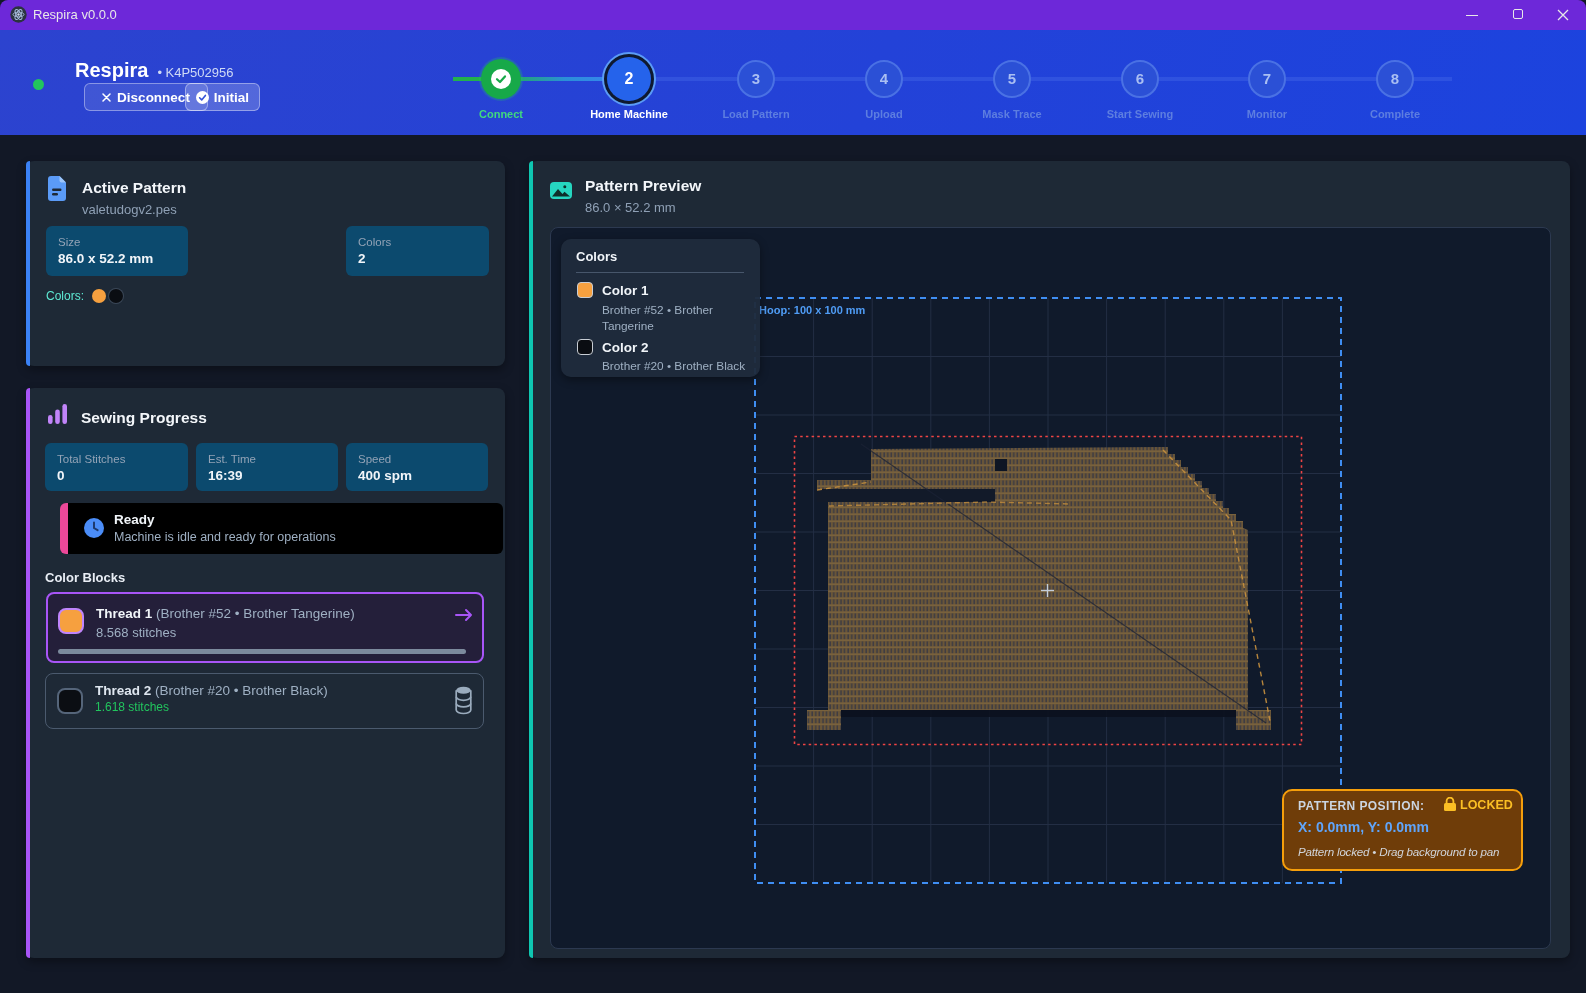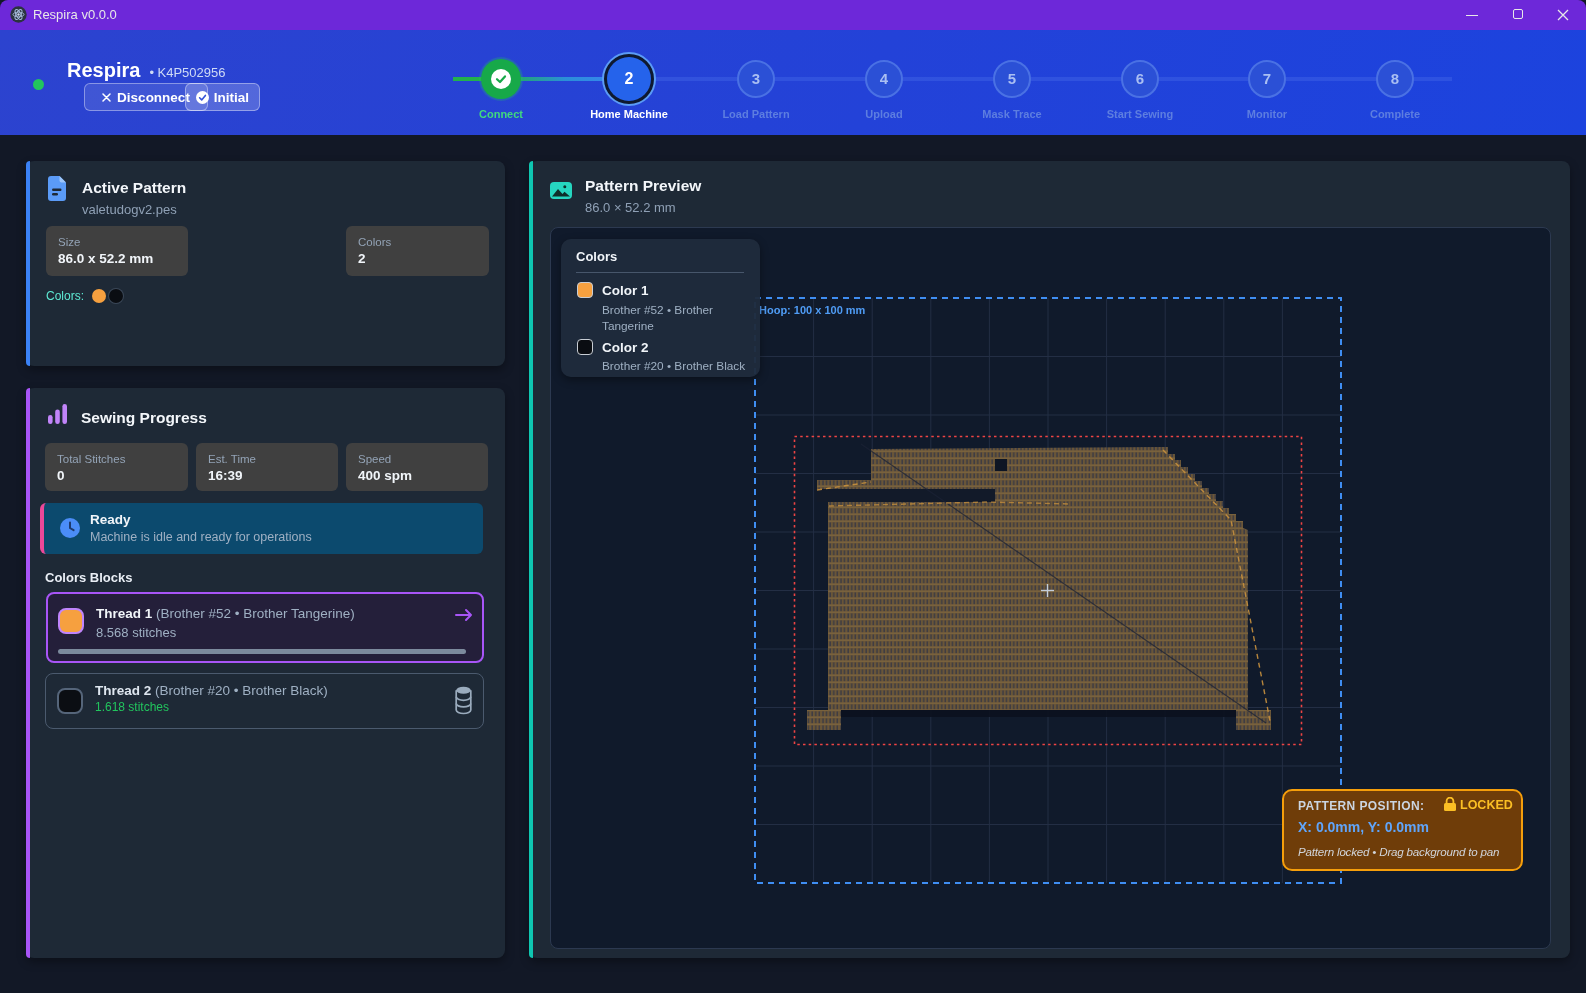--- a/index.html
+++ b/index.html
@@ -11,42 +11,42 @@
     background:#6d28d9; border-radius:8px 8px 0 0; }
   #titlebar .tname { position:absolute; left:33px; top:7px; font-size:13px; color:#e8e8e8; }
   .winbtn { position:absolute; top:0; width:46px; height:30px; color:#e8e8e8;
     text-align:center; line-height:30px; font-size:13px; }
   
   #header { position:absolute; left:0; top:30px; width:1586px; height:105px;
     background:linear-gradient(110deg,#2c43cf 0%,#2342d8 55%,#1c43de 100%); }
   #hdot { position:absolute; left:33px; top:49px; width:11px; height:11px;
     border-radius:50%; background:#22c55e; }
   #brand { position:absolute; left:67px; top:29px; color:#fff; }
-  #brand .b1 { font-size:20px; font-weight:bold; }
+  #brand .b1 { font-size:20px; font-weight:bold;margin-left:8px; }
   #brand .b2 { font-size:13px; color:#cfdaf5; margin-left:9px; }
   .hbtn { position:absolute; top:53px; height:28px; border-radius:6px;
     border:1px solid rgba(255,255,255,0.38); background:rgba(255,255,255,0.10);
     color:#fff; font-size:13.5px; font-weight:bold; display:flex;
     align-items:center; justify-content:center; }
   
   .stepline { position:absolute; top:46.5px; height:4px; }
   .stepc { position:absolute; border-radius:50%; }
   .steplab { position:absolute; top:78px; width:140px; text-align:center;
     font-size:11px; font-weight:bold; }
   .stepf { top:29.5px; width:38px; height:38px; background:#2b50d6; border:2px solid #4a71e4;
     color:#aabff2; font-size:15px; font-weight:bold; text-align:center; line-height:34px; }
   .zbtn { width:32px; height:32px; border-radius:6px; }
   
   .card { position:absolute; background:#1e2936; border-radius:8px;
     box-shadow:0 4px 10px rgba(0,0,0,0.35); }
   .cardbl { position:absolute; left:0; top:0; bottom:0; width:4px;
     border-radius:8px 0 0 8px; }
   .ch-title { font-size:15.5px; font-weight:bold; color:#f3f6fa; }
   .ch-sub { font-size:13px; color:#8fa0b5; }
-  .statbox { position:absolute; background:#404040; border-radius:6px; padding:10px 12px 8px; }
+  .statbox { position:absolute; background:#0c4a6e; border-radius:6px; padding:10px 12px 8px; }
   .statbox .lb { font-size:11.5px; color:#93a3b6; }
   .statbox .vl { font-size:13.5px; font-weight:bold; color:#f1f5f9; margin-top:3px; }
 </style>
 </head>
 <body>
 <div id="titlebar">
   <svg class="abs" style="left:10px;top:6px" width="17" height="17" viewBox="0 0 17 17">
     <circle cx="8.5" cy="8.5" r="8.2" fill="#2b3340"></circle>
     <ellipse cx="8.5" cy="8.5" rx="5.5" ry="2.3" fill="none" stroke="#a8bddc" stroke-width="0.9"></ellipse>
     <ellipse cx="8.5" cy="8.5" rx="5.5" ry="2.3" fill="none" stroke="#a8bddc" stroke-width="0.9" transform="rotate(60 8.5 8.5)"></ellipse>
@@ -150,30 +150,30 @@
     </div>
     <div class="statbox" style="left:170px;top:55px;width:142px;height:48px;">
       <div class="lb">Est. Time</div>
         <div class="vl">16:39</div>
     </div>
     <div class="statbox" style="left:320px;top:55px;width:142px;height:48px;">
       <div class="lb">Speed</div>
         <div class="vl">400 spm</div>
     </div>
 
-    <div class="abs" style="left:14px;top:115px;width:443px;height:51px;background:#0c4a6e;
-         border-left:4px solid #ec4899;border-radius:6px;">
+    <div class="abs" style="left:34px;top:115px;width:443px;height:51px;background:#000000;
+         border-left:8px solid #ec4899;border-radius:6px;">
       <svg class="abs" style="left:16px;top:15px" width="20" height="20" viewBox="0 0 20 20">
         <circle cx="10" cy="10" r="10" fill="#4b8df8"></circle>
         <path d="M10 4.5 v5.5 l3.6 2.2" stroke="#1e3a6e" stroke-width="2" fill="none" stroke-linecap="round"></path>
       </svg>
       <div class="abs" style="left:46px;top:9px;font-size:13.5px;font-weight:bold;color:#f1f5f9;">Ready</div>
       <div class="abs" style="left:46px;top:27px;font-size:12.5px;color:#9fb0c3;">Machine is idle and ready for operations</div>
     </div>
-    <div class="abs" style="left:19px;top:182px;font-size:13px;font-weight:bold;color:#e9eef5;">Colors Blocks</div>
+    <div class="abs" style="left:19px;top:182px;font-size:13px;font-weight:bold;color:#e9eef5;">Color Blocks</div>
 
     <div class="abs" style="left:20px;top:204px;width:438px;height:71px;border:2px solid #a855f7;
          border-radius:8px;background:#241f3a;">
       <div class="abs" style="left:10px;top:14px;width:26px;height:26px;border-radius:8px;background:#f6a03f;border:2px solid #c084fc;"></div>
       <div class="abs" style="left:48px;top:12px;font-size:13.5px;color:#9fb0c3;">
         <span style="color:#f1f5f9;font-weight:bold;">Thread 1</span> (Brother #52 • Brother Tangerine)</div>
       <div class="abs" style="left:48px;top:31px;font-size:13px;color:#9fb0c3;">8.568 stitches</div>
       <svg class="abs" style="left:407px;top:14px" width="18" height="14" viewBox="0 0 18 14">
         <path d="M1 7 h15 M11 2 l5 5 l-5 5" stroke="#a855f7" stroke-width="2" fill="none" stroke-linecap="round" stroke-linejoin="round"></path>
       </svg>

